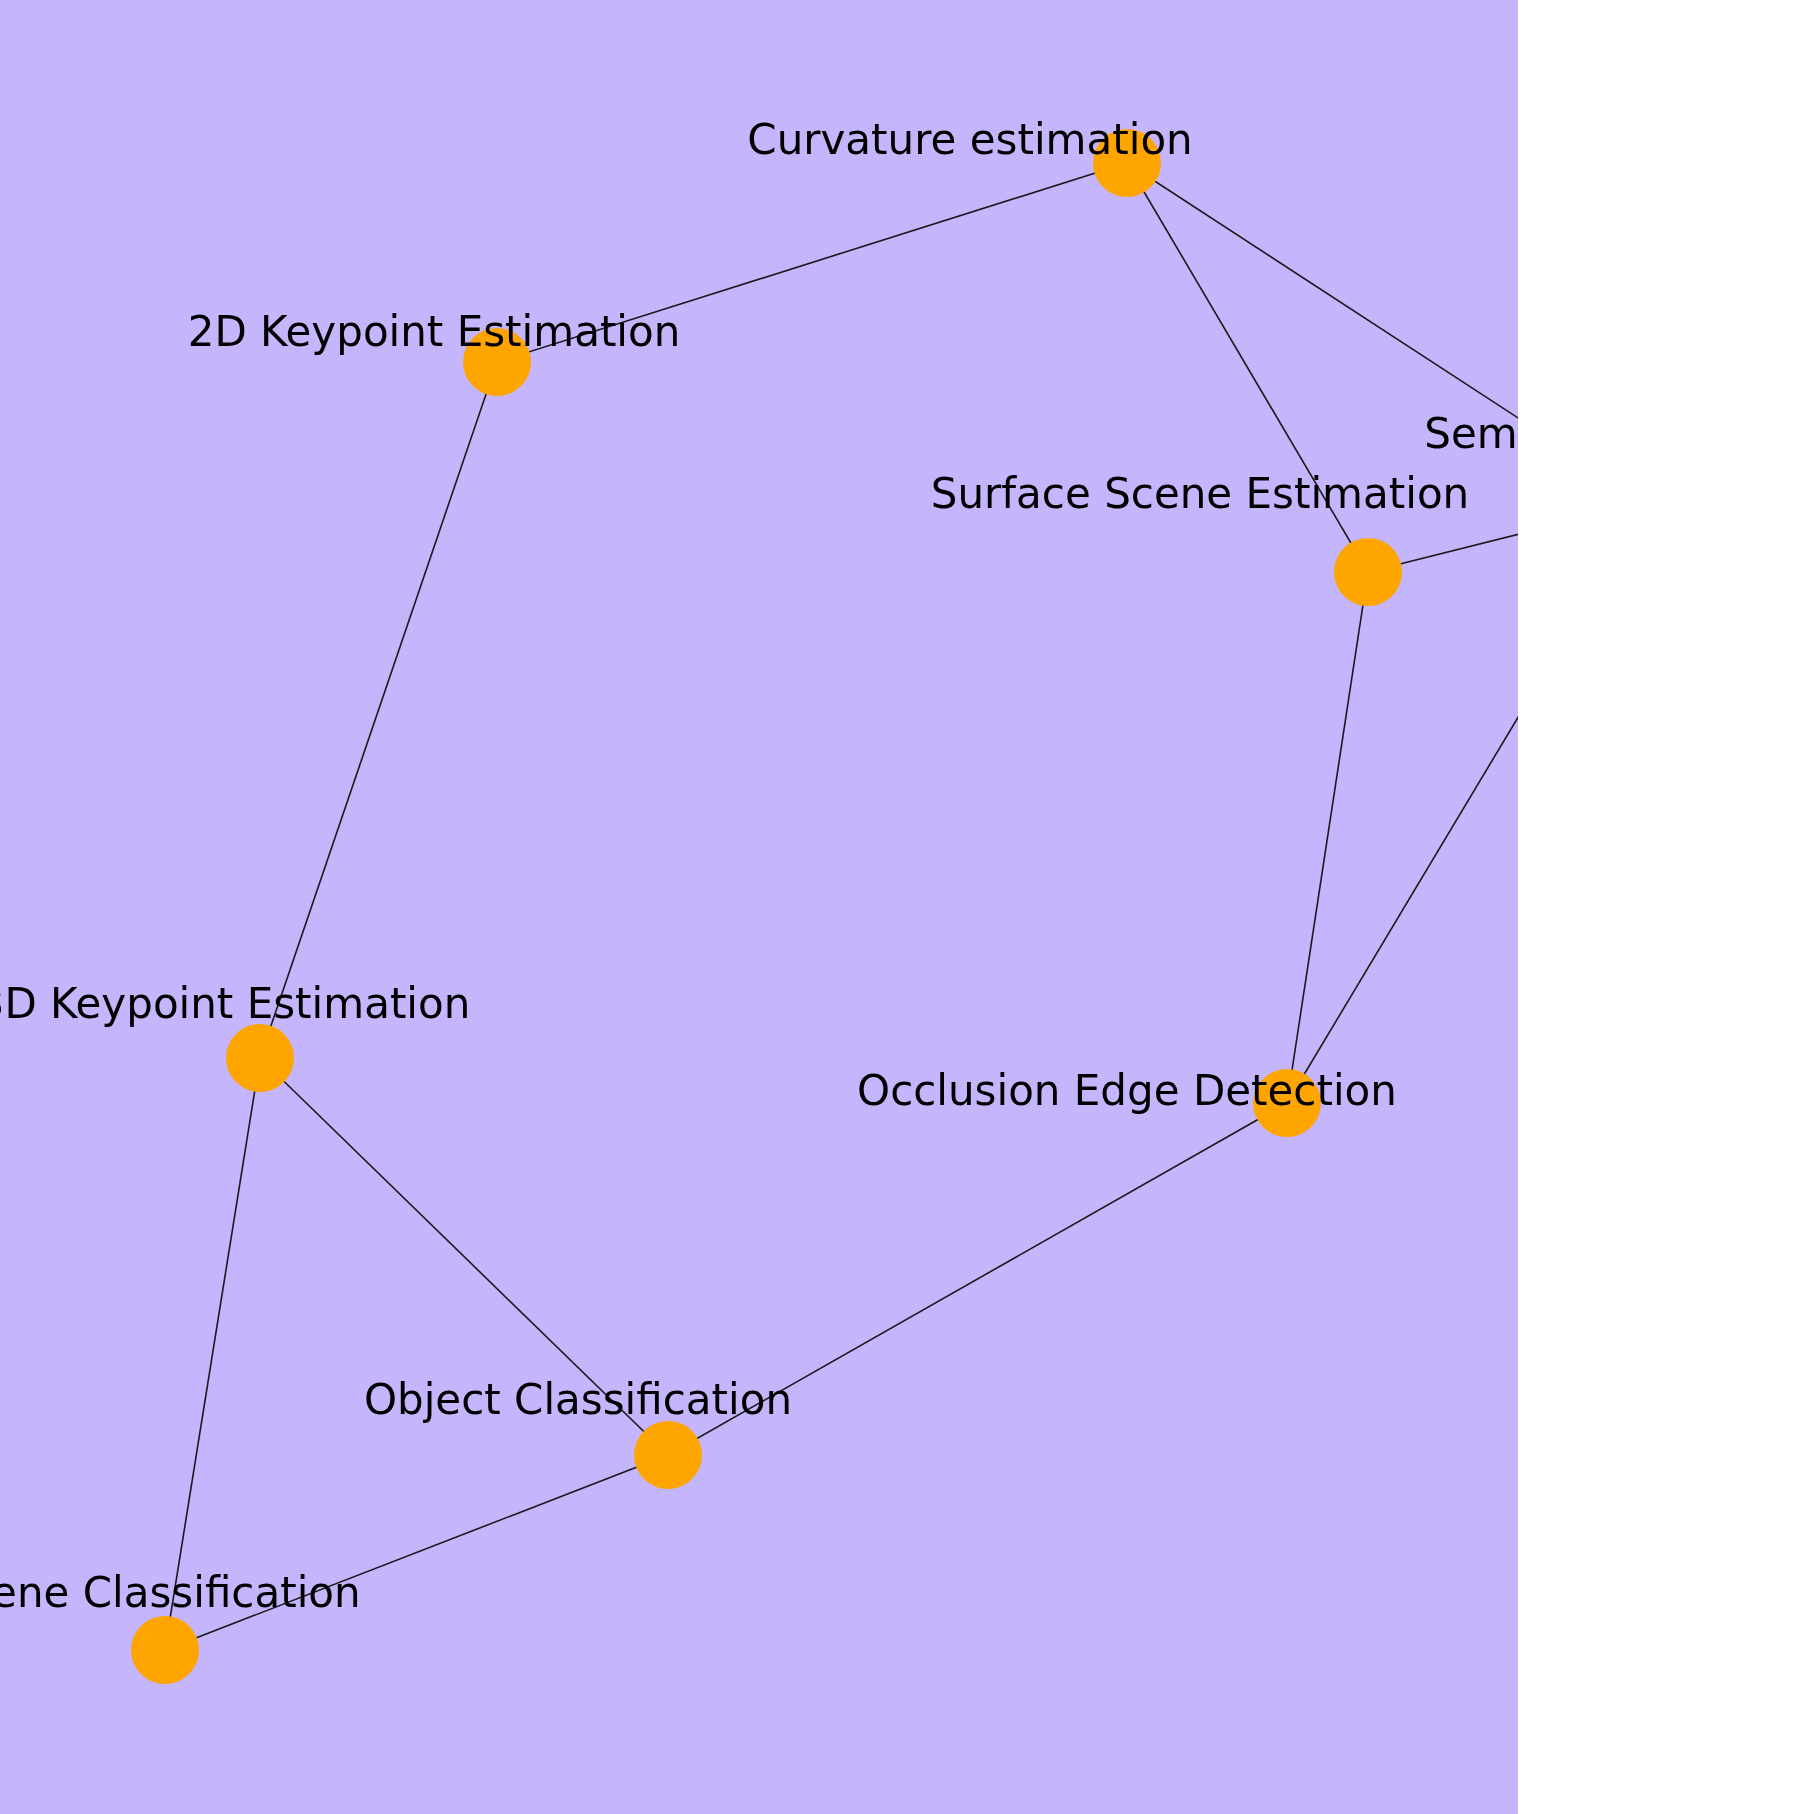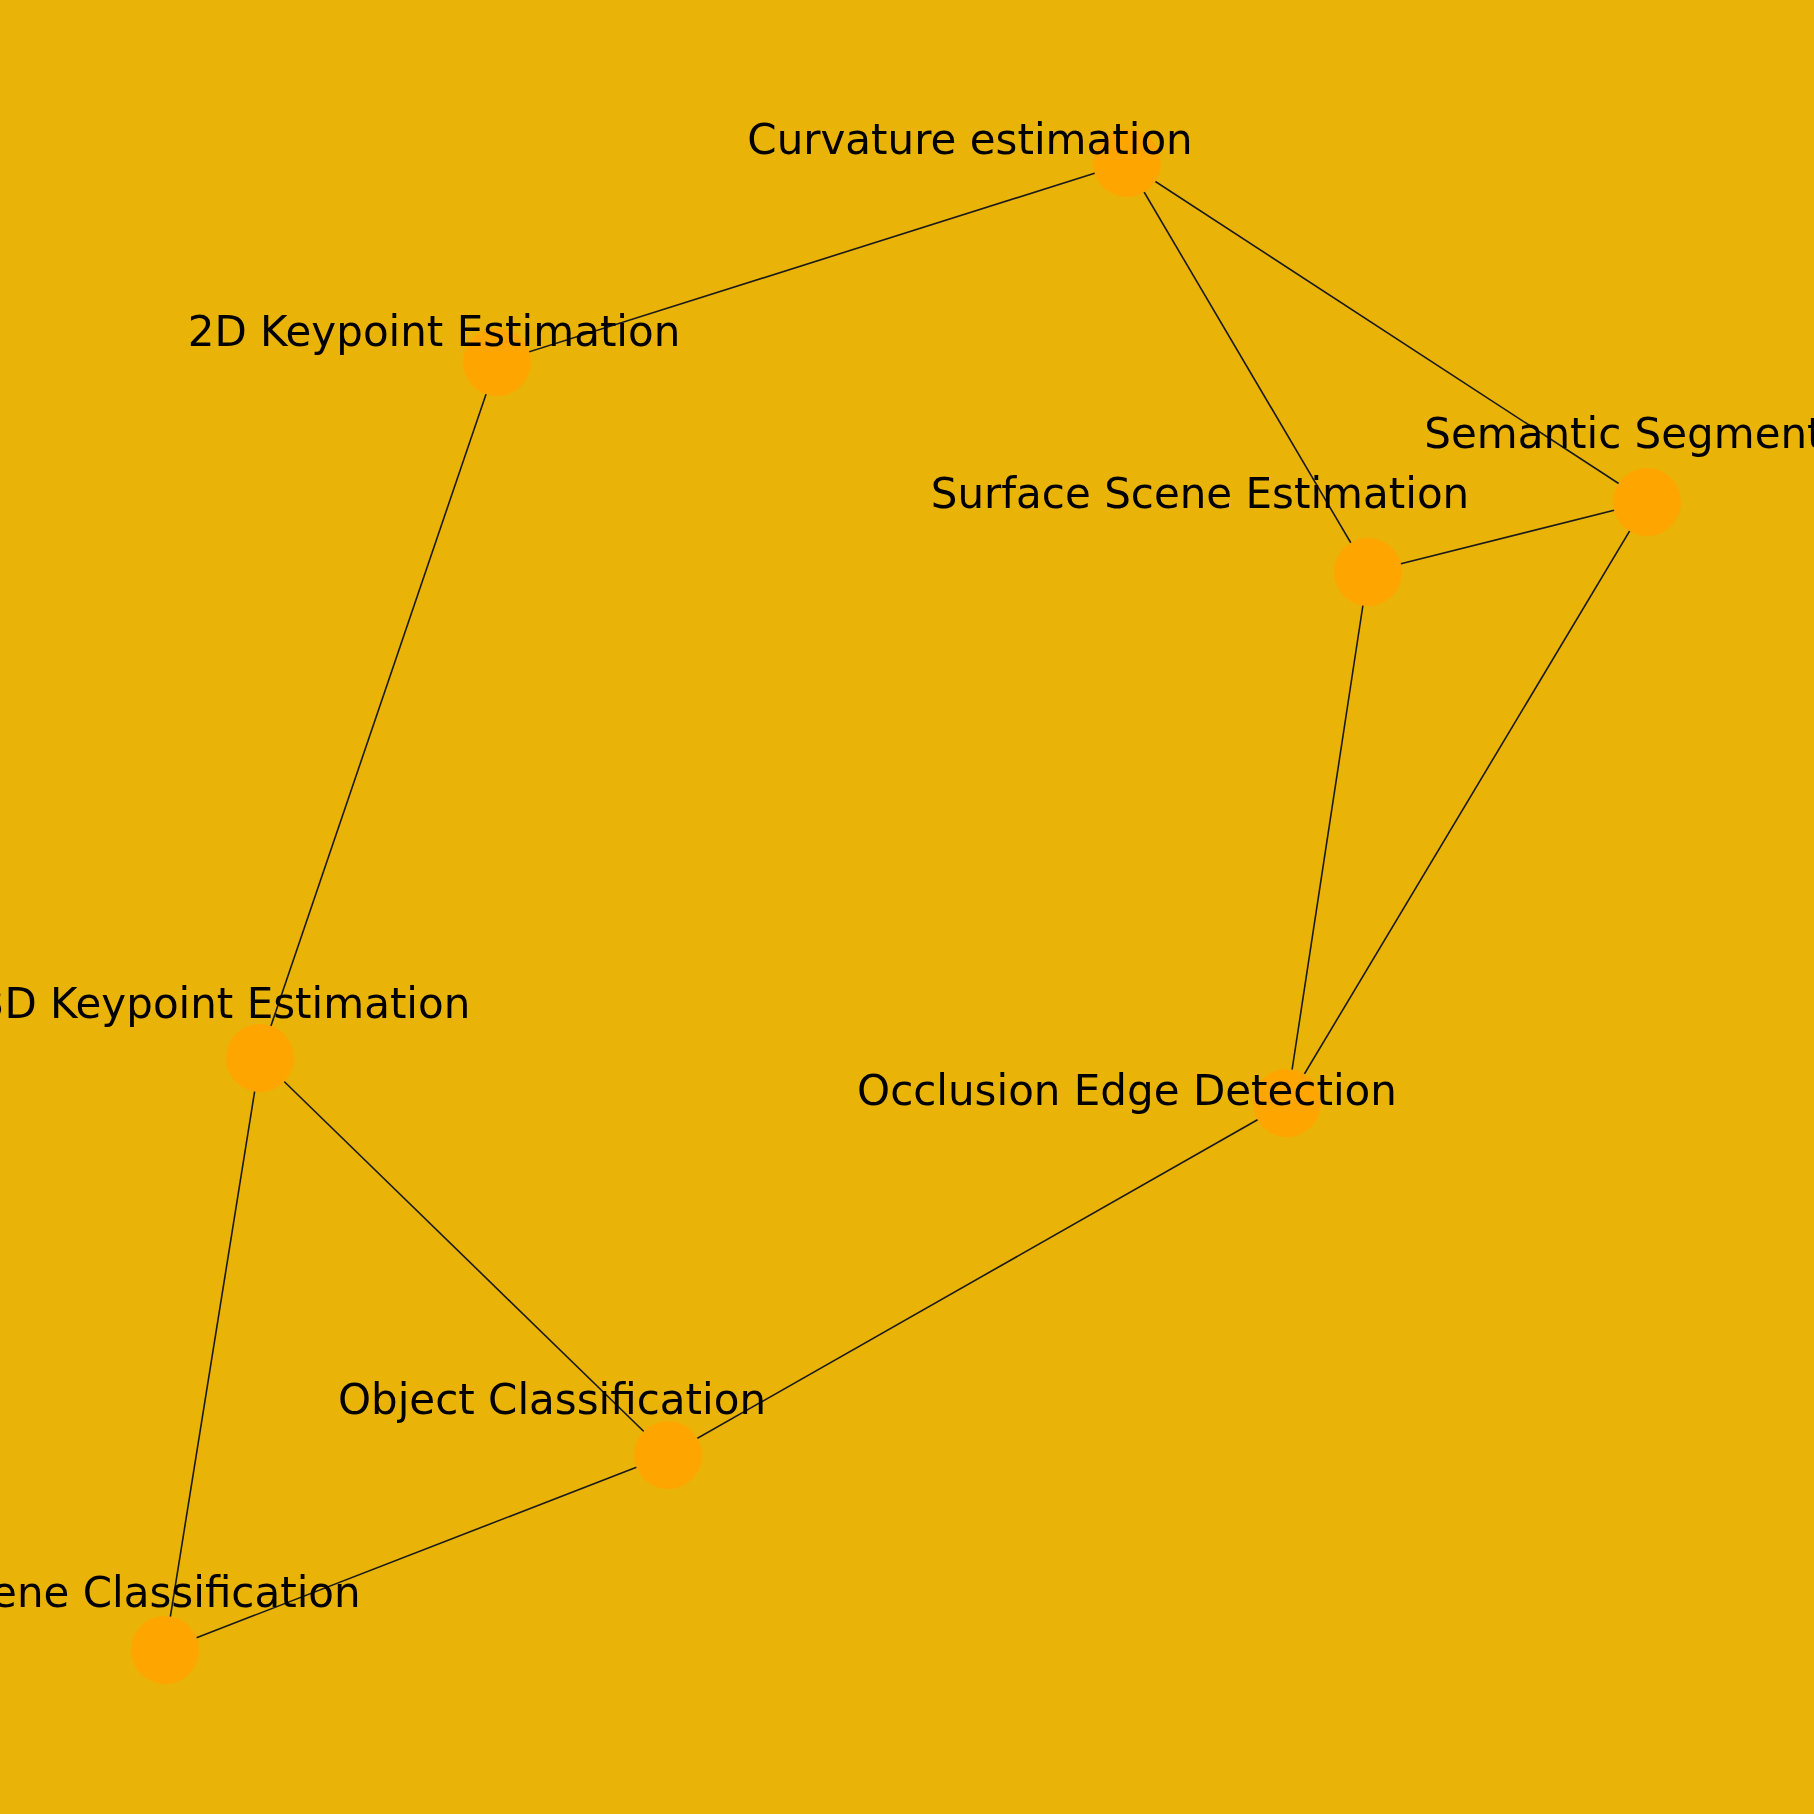--- a/index.html
+++ b/index.html
@@ -2,23 +2,23 @@
 <html><head>
 <meta charset="utf-8">
 <style>
   html, body {
     margin: 0;
     padding: 0;
     background: #ffffff;
   }
   #canvas {
     position: relative;
-    width: 1814px;
+    width: 1518px;
     height: 1814px;
-    background: #eab308;
+    background: #c4b5fd;
     overflow: hidden;
     font-family: "DejaVu Sans", sans-serif;
   }
   #graph-svg {
     position: absolute;
     left: 0;
     top: 0;
     width: 1814px;
     height: 1814px;
     display: block;
@@ -72,16 +72,16 @@
         <circle cx="165" cy="1650" r="34" fill="#ffa500" class="node-circle"></circle>
       </g>
   </svg>
   <div id="labels-layer">
       <div class="node-label" style="left: 970px; top: 140px;">Curvature estimation</div>
       <div class="node-label" style="left: 434px; top: 313px; margin-top: 19px;">2D Keypoint Estimation</div>
       <div class="node-label" style="left: 1677px; top: 434px;">Semantic Segmentation</div>
       <div class="node-label" style="left: 1200px; top: 494px;">Surface Scene Estimation</div>
       <div class="node-label" style="left: 224px; top: 1004px;">3D Keypoint Estimation</div>
       <div class="node-label" style="left: 1127px; top: 1046px; margin-top: 45px;">Occlusion Edge Detection</div>
-      <div class="node-label" style="left: 552px; top: 1400px; text-align: right;">Object Classification</div>
+      <div class="node-label" style="left: 578px; top: 1400px; text-align: right;">Object Classification</div>
       <div class="node-label" style="left: 151px; top: 1593px;">Scene Classification</div>
     </div>
 </div>
 
 </body></html>

